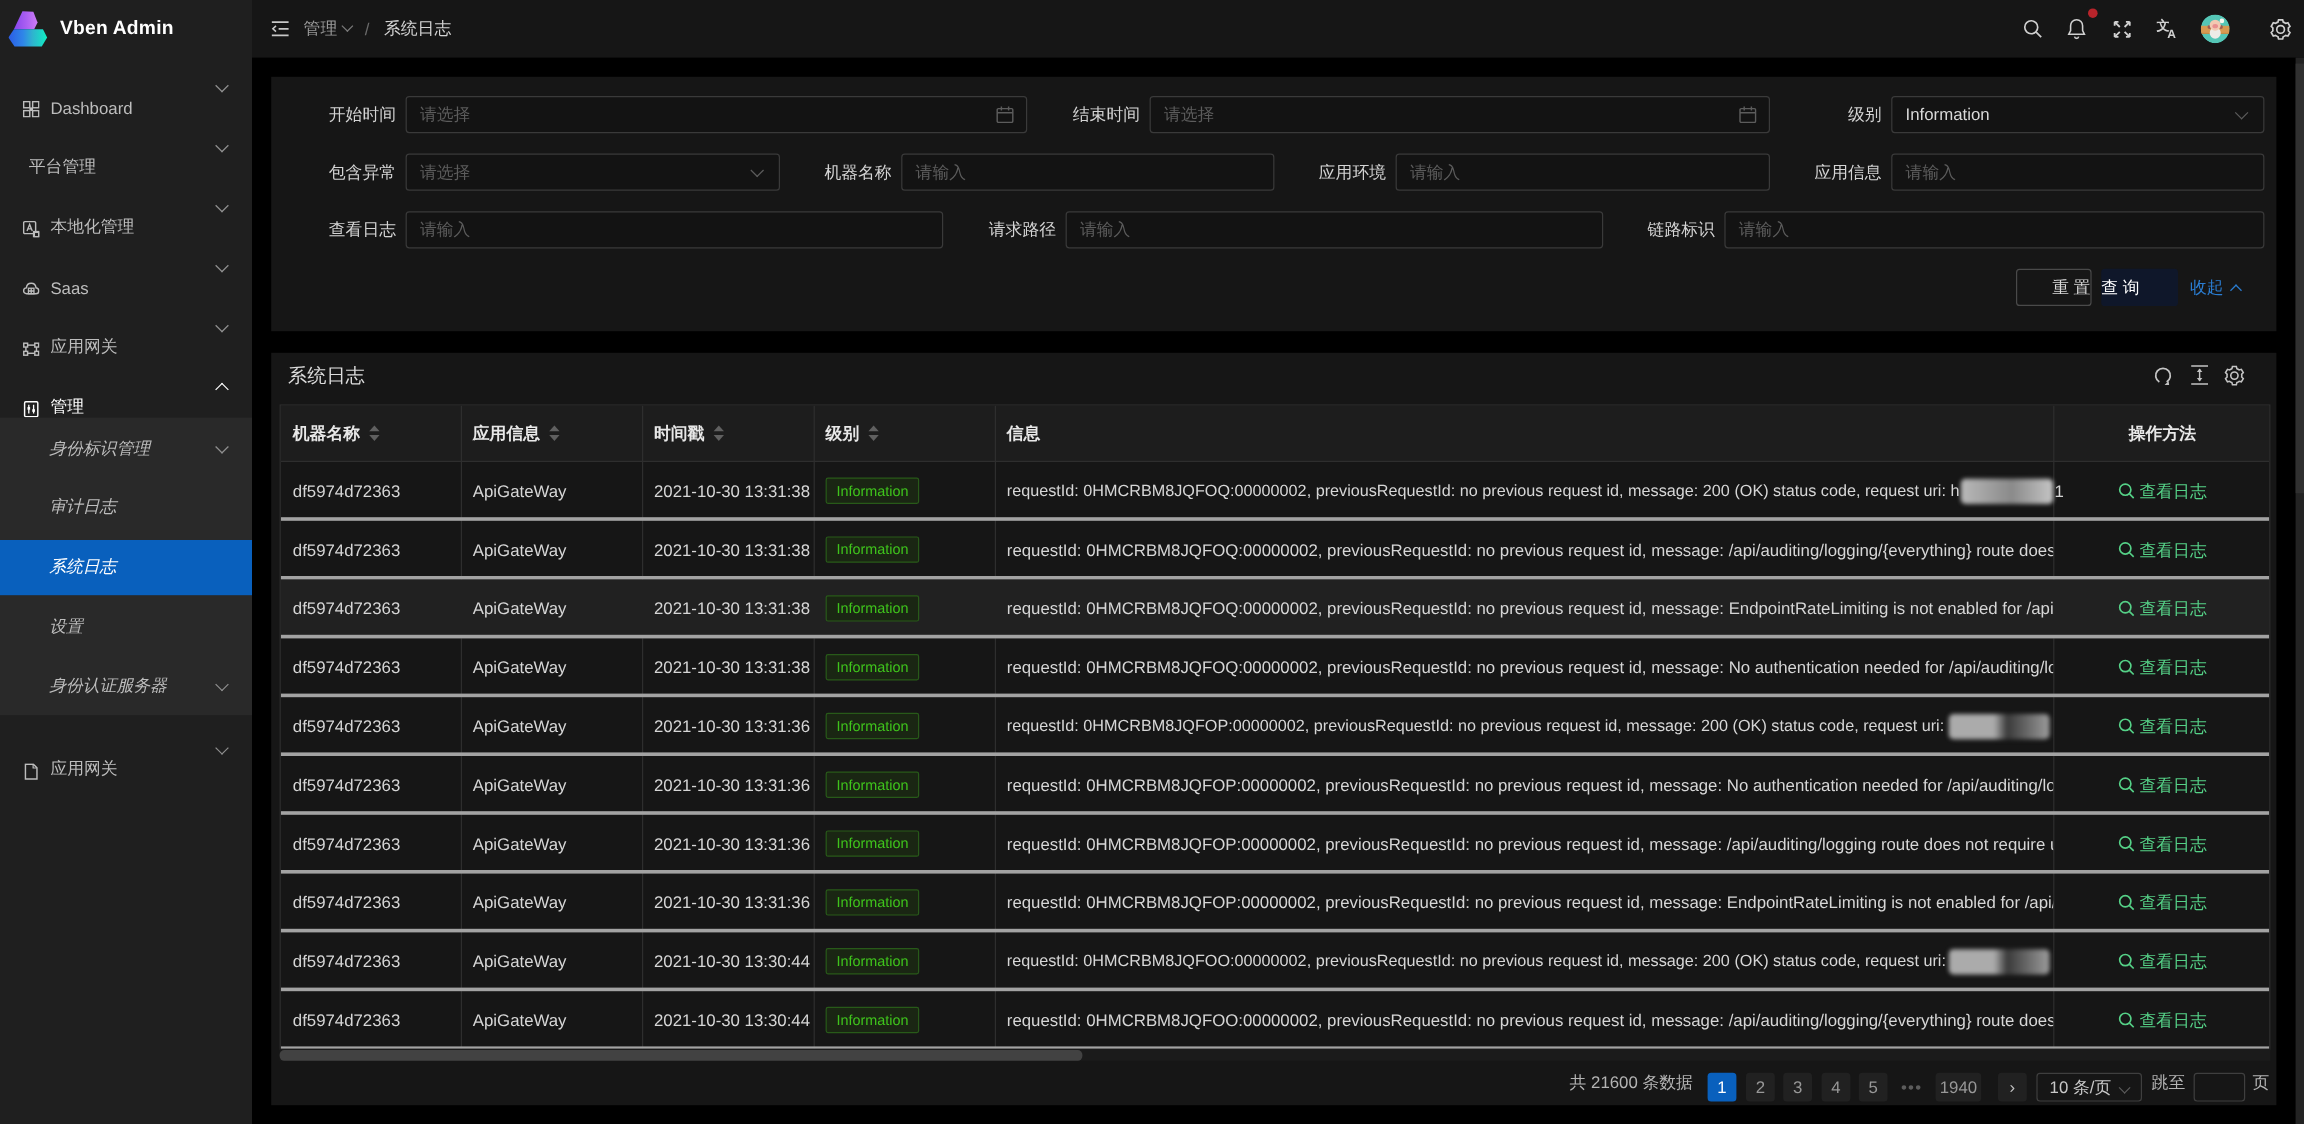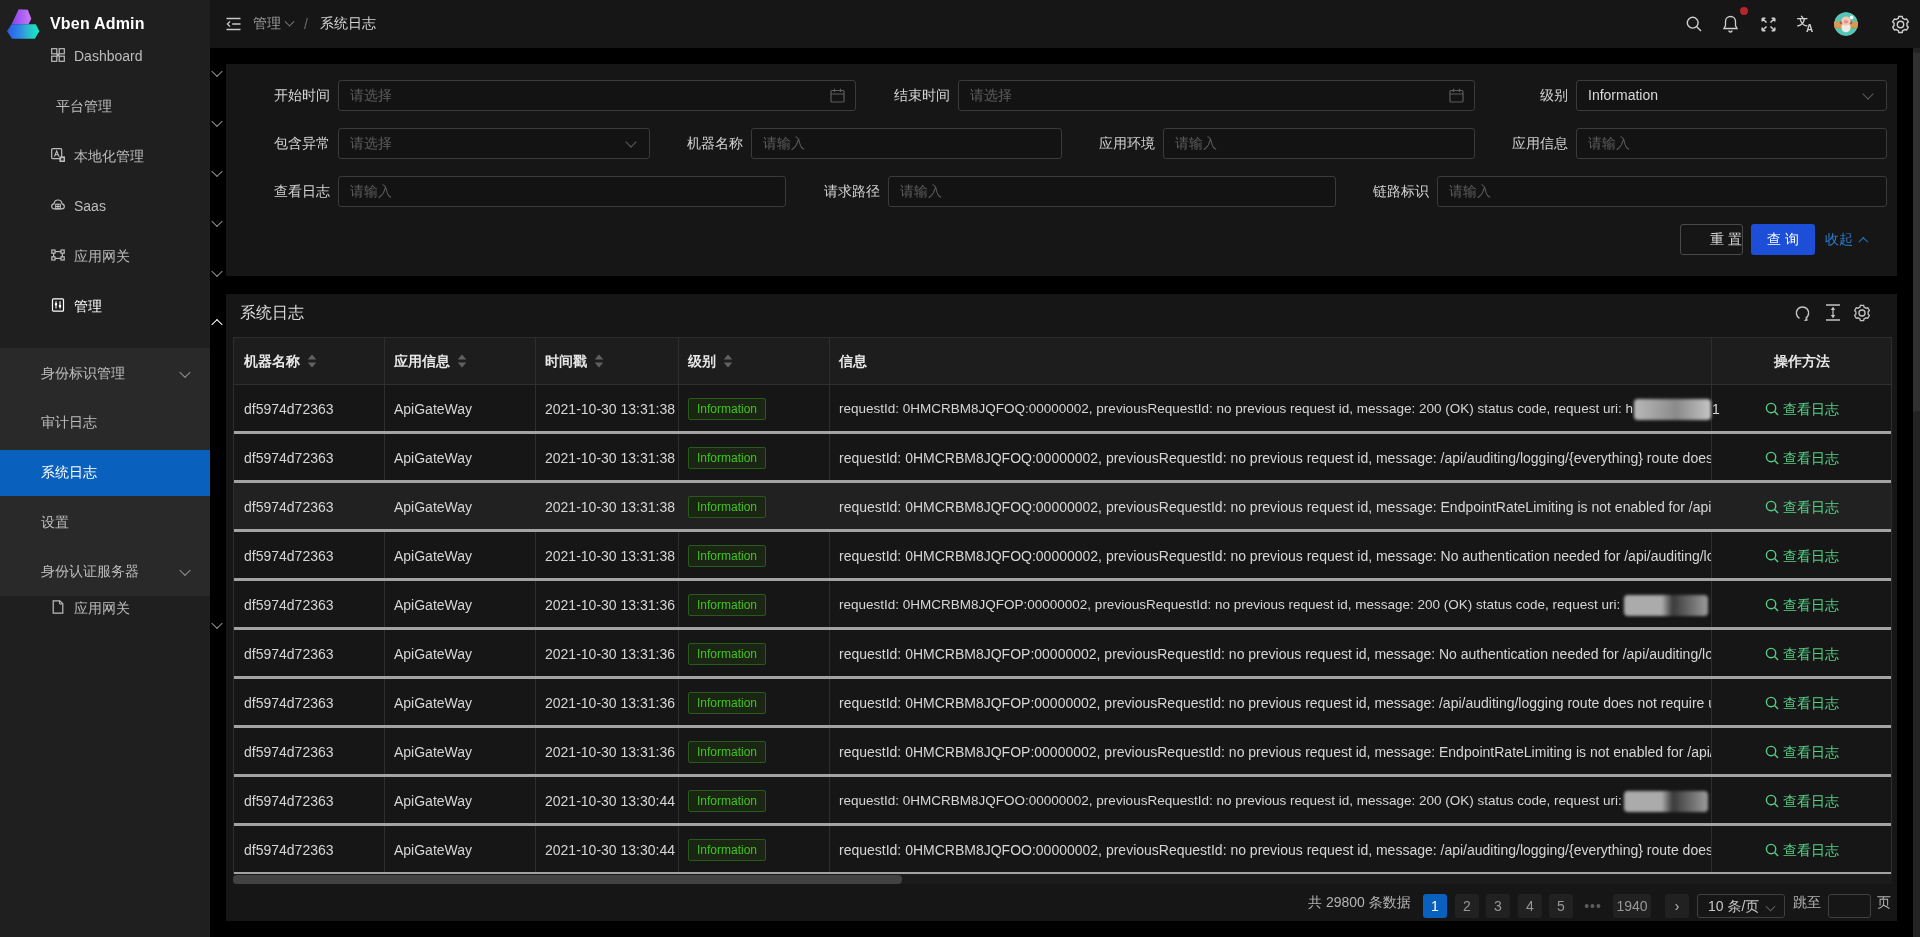--- a/index.html
+++ b/index.html
@@ -4,46 +4,46 @@
 <style>
 * { margin:0; padding:0; box-sizing:border-box; }
 html,body { width:1920px; height:937px; background:#000; font-family:"Liberation Sans", sans-serif; overflow:hidden; }
 body { position:relative; }
 
 
 .sidebar { position:absolute; left:0; top:0; width:210px; height:937px; background:#1f1f1f; z-index:5; }
 .logo { position:absolute; left:0; top:0; width:210px; height:48px; display:flex; align-items:center; }
 .logo svg { margin-left:7px; }
 .logo .lt { color:#fff; font-size:16px; font-weight:bold; margin-left:10px; letter-spacing:0.2px; }
-.mi { position:absolute; left:0; width:210px; height:50px; display:flex; align-items:flex-start; color:#bdbdbd; font-size:14px;margin-left:32px; }
+.mi { position:absolute; left:0; width:210px; height:50px; display:flex; align-items:flex-end; color:#bdbdbd; font-size:14px; }
 .mi .mic { width:14px; height:14px; margin-left:19px; margin-right:9px; flex:none; }
 .mi .noic { margin-left:24px; }
 .mi .chev { position:absolute; right:21px; top:50%; width:8px; height:8px; border-right:1.6px solid #909090; border-bottom:1.6px solid #909090; transform:translateY(-70%) rotate(45deg); }
 .mi .chevup { transform:translateY(-30%) rotate(-135deg); }
 .submenu { position:absolute; left:0; top:348px; width:210px; height:248px; background:#292929; }
-.smi { position:absolute; left:0; width:210px; height:49px; display:flex; align-items:center; color:#bdbdbd; font-size:14px; }
+.smi { position:absolute; left:0; width:210px; height:49px; display:flex; align-items:center; color:#bdbdbd; font-size:14px;font-style:italic; }
 .smi span { margin-left:41px; }
 .smi .chev { position:absolute; right:21px; top:50%; width:8px; height:8px; border-right:1.6px solid #909090; border-bottom:1.6px solid #909090; transform:translateY(-70%) rotate(45deg); }
 .smi.sel { background:#0960bd; color:#fff; height:46px; }
 
 
 .header { position:absolute; left:210px; top:0; width:1710px; height:48px; background:#161616; }
 .crumb { position:absolute; top:0; height:48px; display:flex; align-items:center; font-size:14px; }
 .hicon { position:absolute; top:0; height:48px; display:flex; align-items:center; justify-content:center; }
 
 
 .card1 { position:absolute; left:226px; top:64px; width:1671px; height:212px; background:#161616; }
 .card2 { position:absolute; left:226px; top:294px; width:1671px; height:627px; background:#161616; }
 
 
 .flabel { position:absolute; height:31px; line-height:31px; color:#d4d4d4; font-size:14px; text-align:right; }
 .finput { position:absolute; height:31px; border:1px solid #3a3a3a; border-radius:3px; background:#131313; color:#5c5c5c; font-size:14px; line-height:29px; padding-left:11px; }
 .fchev { position:absolute; width:8px; height:8px; border-right:1.2px solid #5c5c5c; border-bottom:1.2px solid #5c5c5c; transform:rotate(45deg); }
 .btn-reset { position:absolute; left:1680px; top:224px; width:63px; height:31px; border:1px solid #4a4a4a; border-radius:3px; color:#d9d9d9; font-size:14px; text-align:right; line-height:29px; background:#161616; }
-.btn-query { position:absolute; left:1751px; top:224px; width:64px; height:31px; border-radius:3px; color:#fff; font-size:14px; text-align:center; line-height:31px; background:#1d4ed8; }
+.btn-query { position:absolute; left:1751px; top:224px; width:64px; height:31px; border-radius:3px; color:#fff; font-size:14px; text-align:left; line-height:31px; background:#0f172a; }
 .collapse { position:absolute; left:1825px; top:224px; height:31px; line-height:31px; color:#2a7dd2; font-size:14px; }
 
 
 .tbl-title { position:absolute; left:240px; top:303px; font-size:16px; color:#dcdcdc; }
 .ttool { position:absolute; top:304px; height:20px; }
 .tarea { position:absolute; left:233px; top:337px; width:1659px; height:538px; border:1px solid #2e2e2e; overflow:hidden; }
 .thead { position:absolute; left:0; top:0; width:1657px; height:47px; background:#1d1d1d; border-bottom:1px solid #2e2e2e; }
 .hc { position:absolute; top:0; height:47px; line-height:47px; font-size:14px; color:#e8e8e8; font-weight:bold; white-space:nowrap; }
 .vline { position:absolute; top:0; width:1px; height:536px; background:#2e2e2e; }
 .trow { position:absolute; left:0; width:1657px; height:49px; border-bottom:3px solid #a3a3a3; }
@@ -456,21 +456,21 @@
 <div class="tc" style="left:1477px;width:182px;text-align:center;padding:0;"><span class="oplink"><svg width="14" height="14" viewBox="0 0 15 15" fill="none" stroke="#55d187" stroke-width="1.5" style="vertical-align:-2px;">
             <circle cx="6.5" cy="6.5" r="5"></circle>
             <path d="M10.3 10.3 L14 14"></path>
           </svg> 查看日志</span></div>
 </div>
 </div>
 
 <div class="hscroll-track"></div>
 <div class="hscroll-thumb"></div>
 
-<div class="pag" style="left:1308px; color:#b4b4b4;">共 29800 条数据</div>
+<div class="pag" style="left:1308px; color:#b4b4b4;">共 21600 条数据</div>
 <div class="pbtn" style="left:1423px; background:#0960bd; color:#fff;">1</div>
 <div class="pbtn" style="left:1455px;">2</div>
 <div class="pbtn" style="left:1486px;">3</div>
 <div class="pbtn" style="left:1518px;">4</div>
 <div class="pbtn" style="left:1549px;">5</div>
 <div class="pbtn" style="left:1581px; background:none; color:#5c5c5c; letter-spacing:1px;">•••</div>
 <div class="pbtn" style="left:1613px; width:38px;">1940</div>
 <div class="pbtn" style="left:1665px; color:#c0c0c0;">›</div>
 <div class="pag" style="left:1697px; width:88px; height:24px; line-height:22px; border:1px solid #3f3f3f; border-radius:3px; color:#c8c8c8; padding-left:10px;">10 条/页 <i class="fchev" style="right:10px; top:8px; width:7px; height:7px;"></i></div>
 <div class="pag" style="left:1793px; color:#b4b4b4;">跳至</div>

